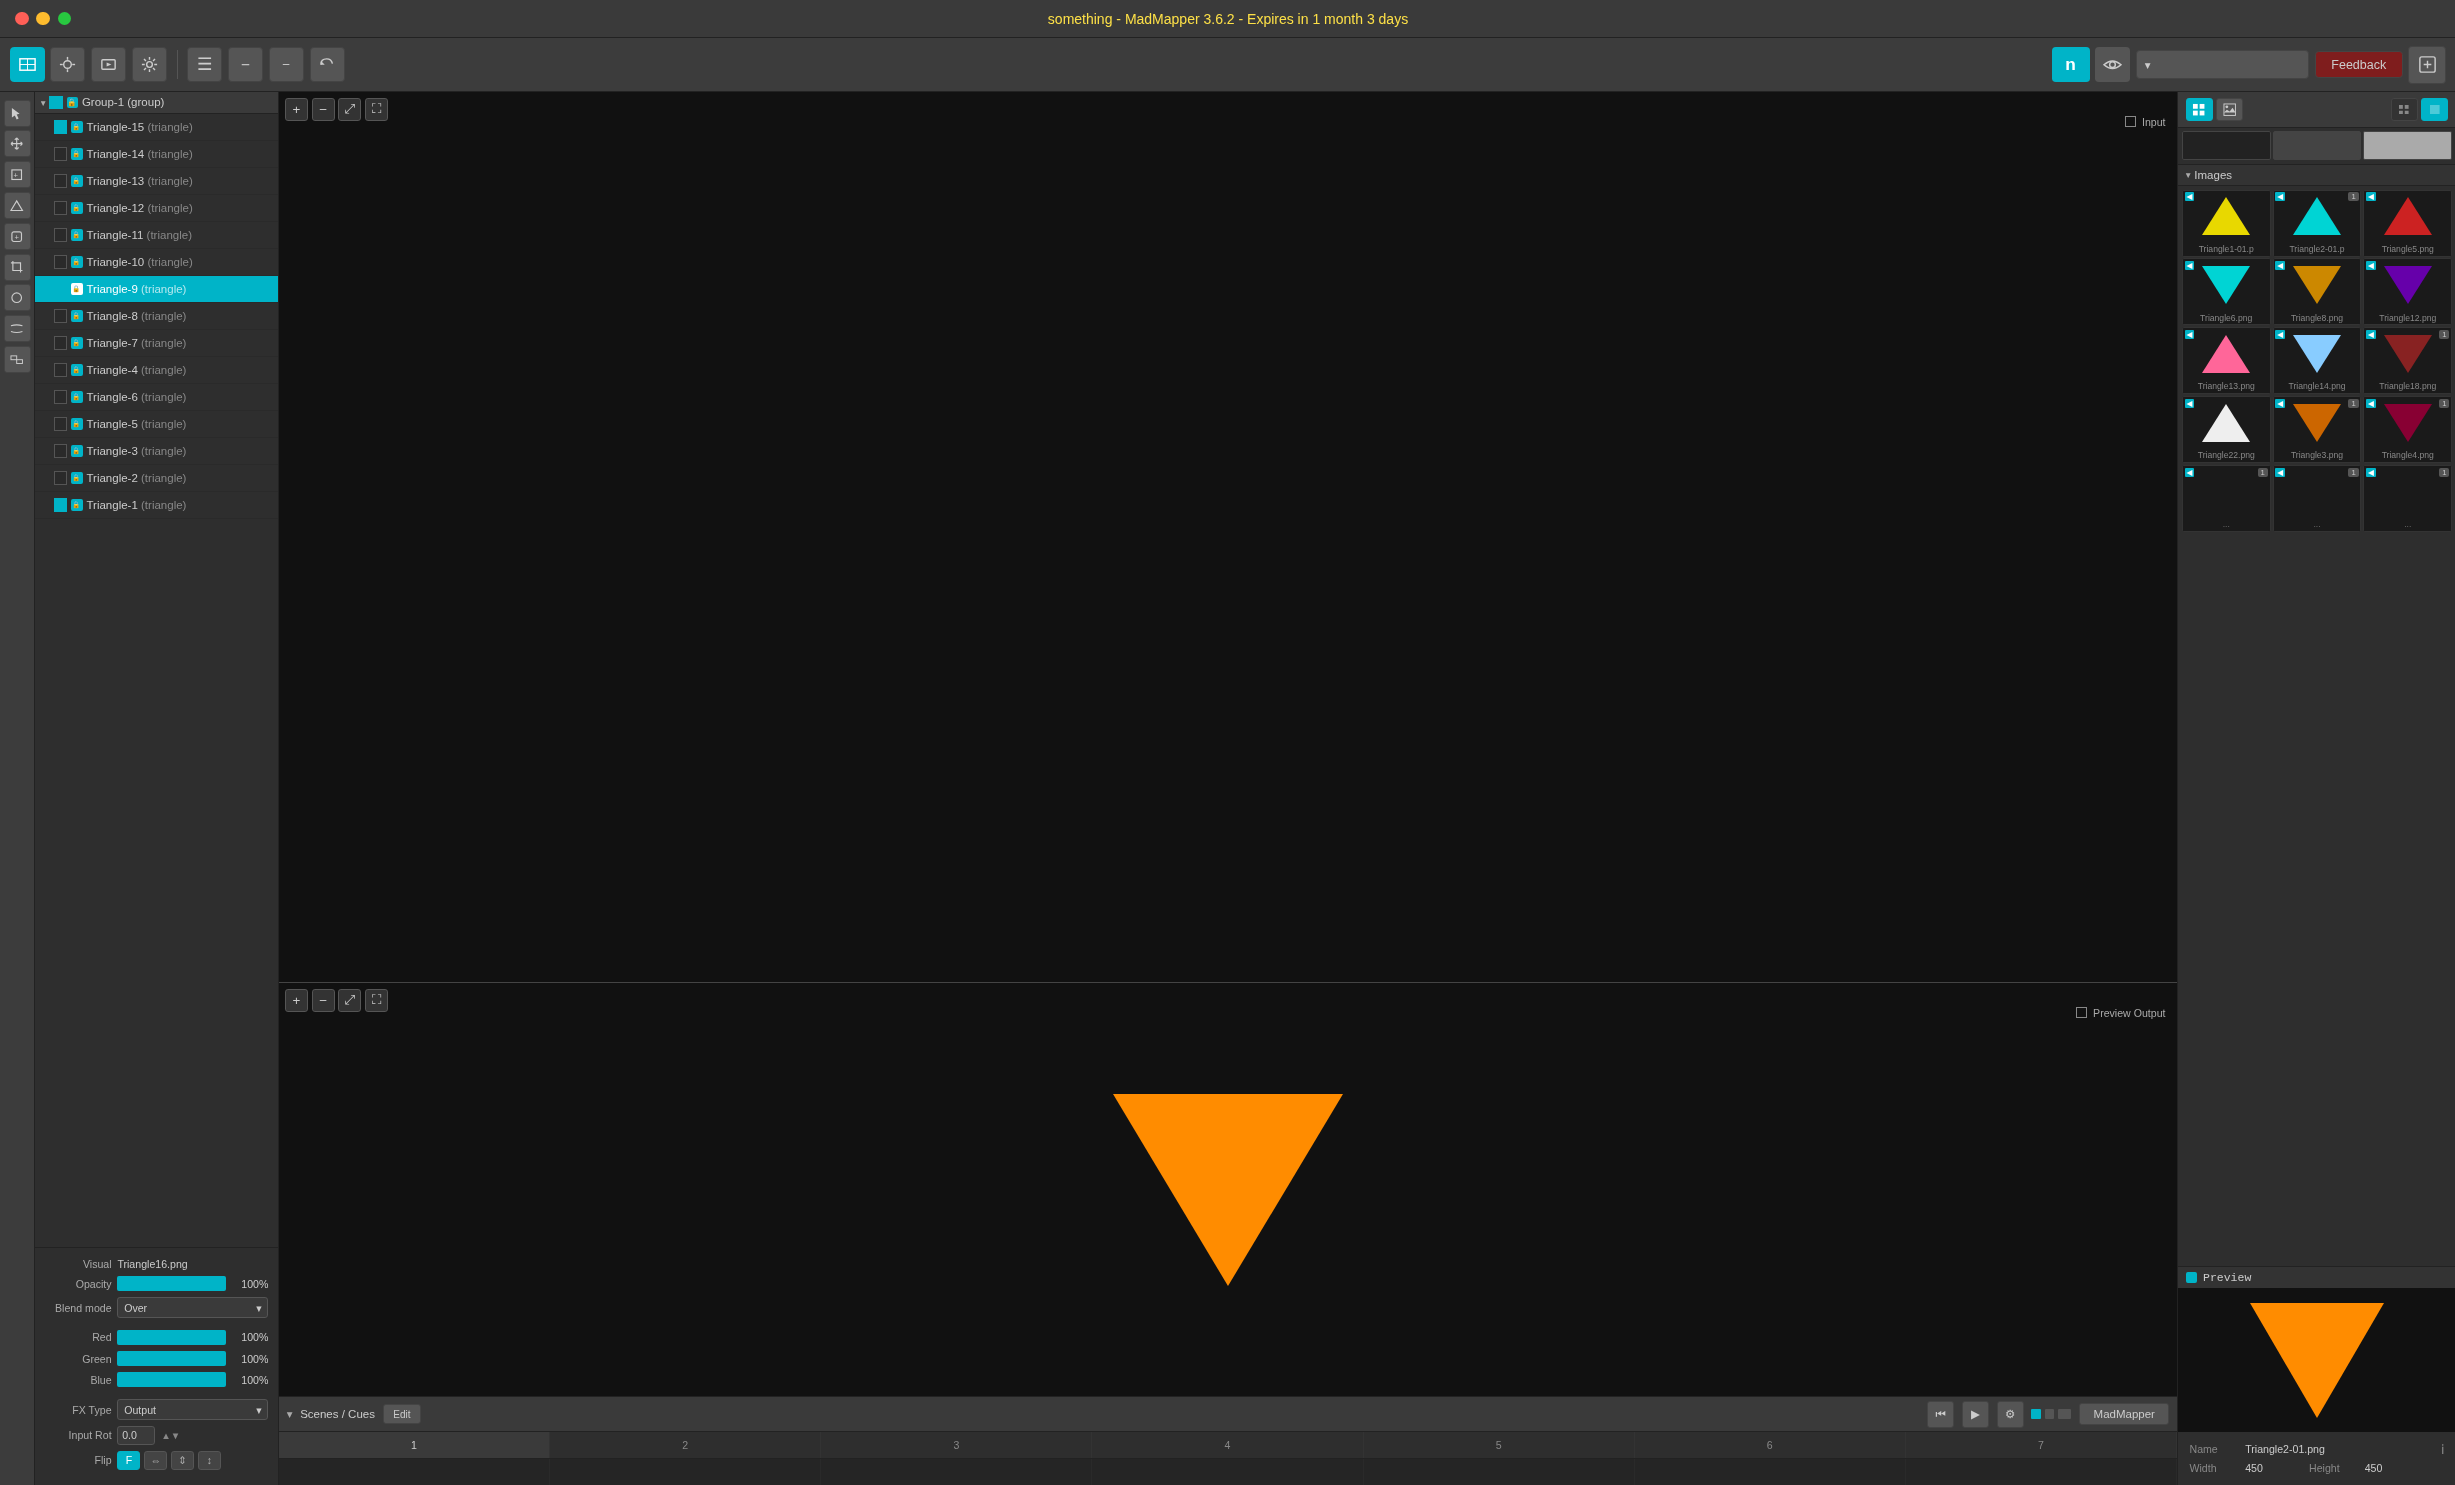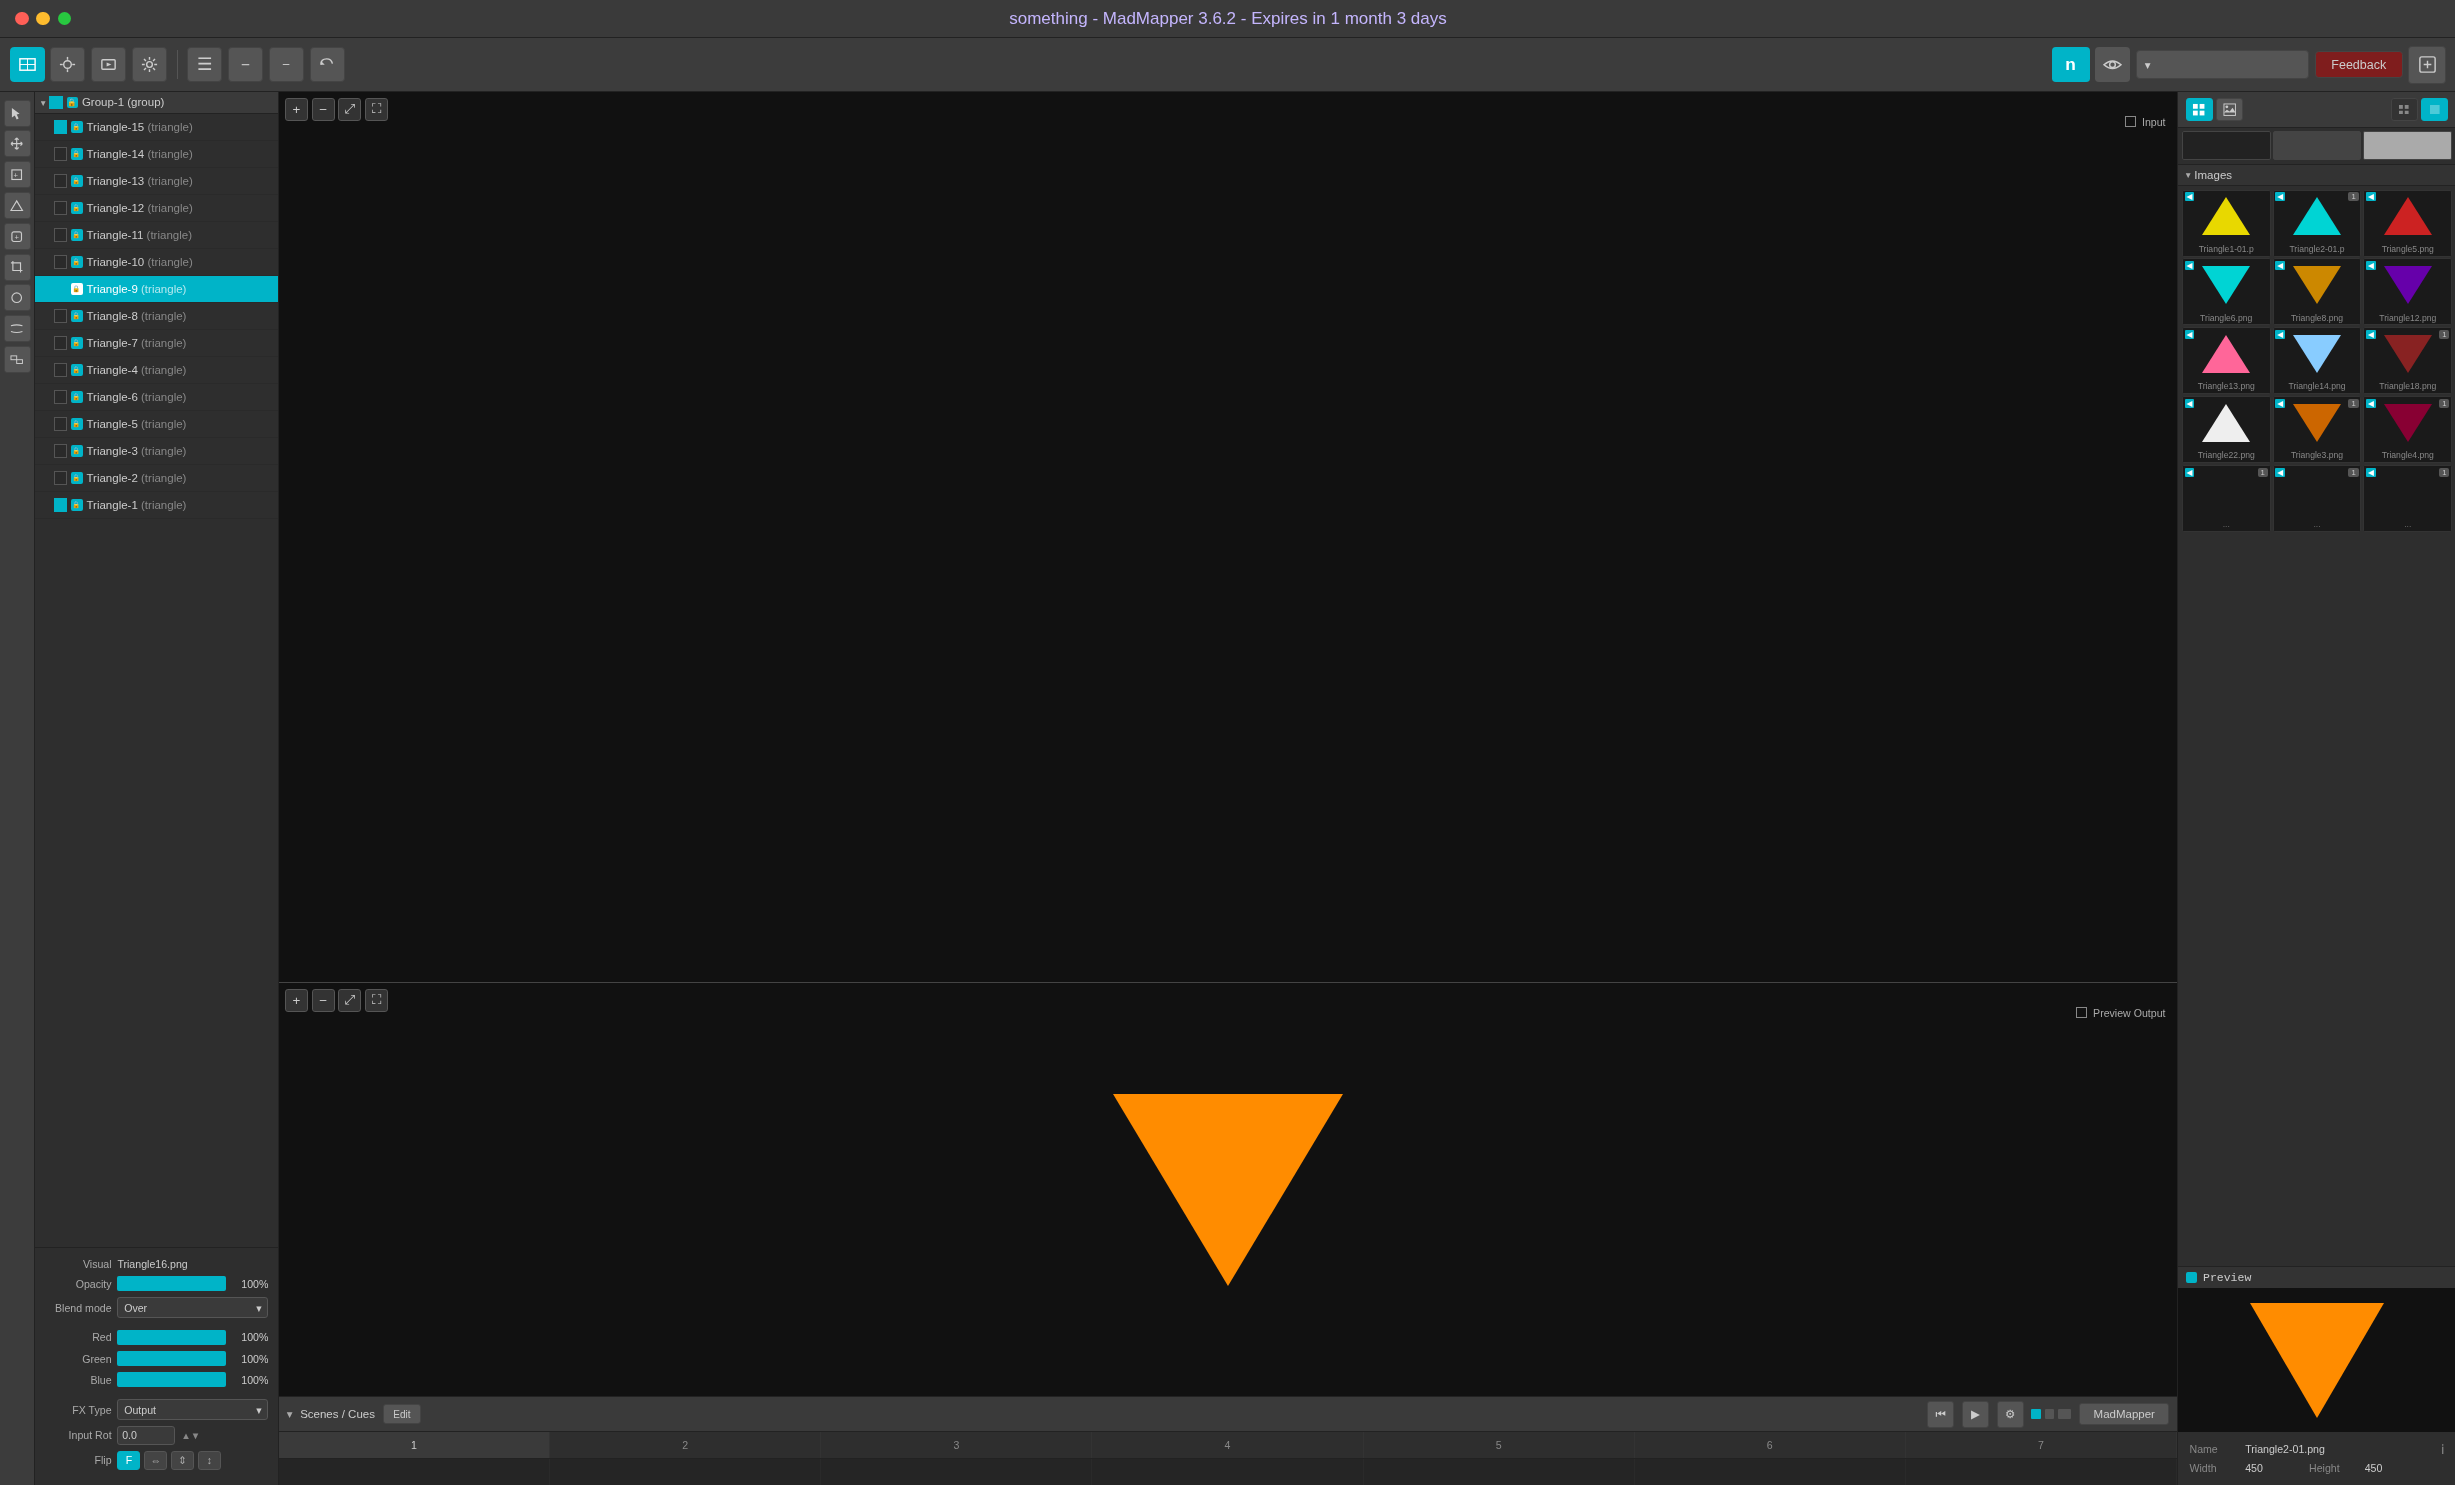--- a/index.html
+++ b/index.html
@@ -34,22 +34,22 @@
     }
     .dot {
       width: 13.4px;
       height: 13.4px;
       border-radius: 50%;
     }
     .dot-red { background: #ff5f57; }
     .dot-yellow { background: #febc2e; }
     .dot-green { background: #28c840; }
     .titlebar-title {
-      font-size: 17px;
-      color: #c4b5fd;
+      font-size: 14px;
+      color: #fde047;
     }
 
     
     .toolbar {
       height: 54px;
       background: #3c3c3c;
       display: flex;
       align-items: center;
       padding: 0 9.6px;
       border-bottom: 1px solid #222;
@@ -291,21 +291,21 @@
       border-radius: 2.9px;
       display: flex;
       align-items: center;
       padding: 0 5.8px;
       justify-content: space-between;
       cursor: pointer;
       font-size: 10.6px;
       color: #ccc;
     }
     .prop-input {
-      width: 58px;
+      width: 38px;
       height: 19px;
       background: #3a3a3a;
       border: 1px solid #555;
       border-radius: 2.9px;
       color: #ccc;
       font-size: 10.6px;
       padding: 0 3.8px;
     }
     .flip-btns {
       display: flex;

